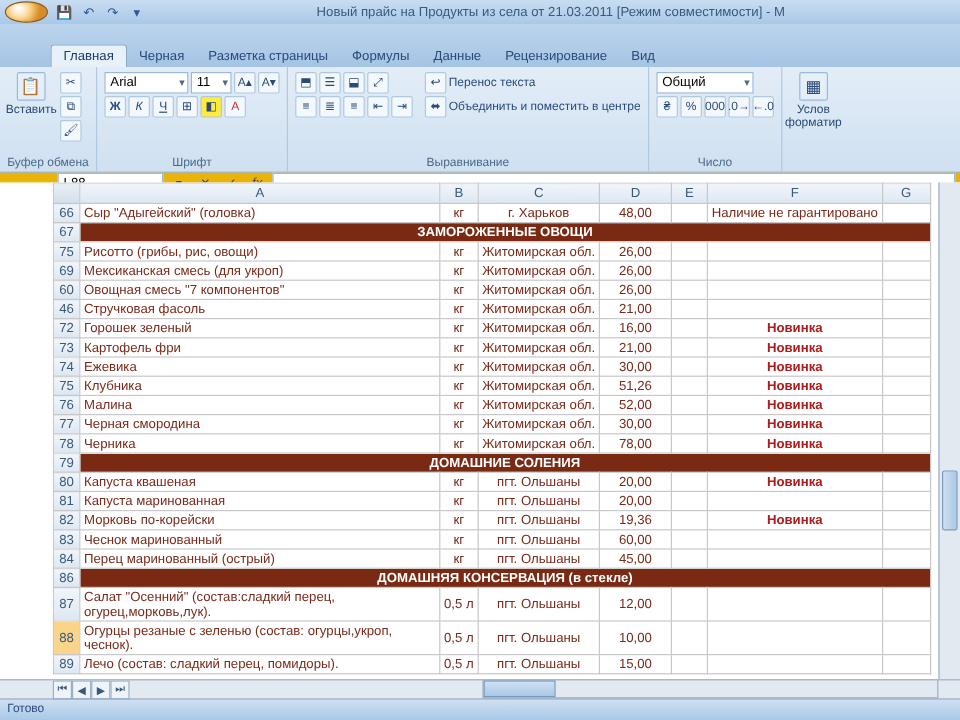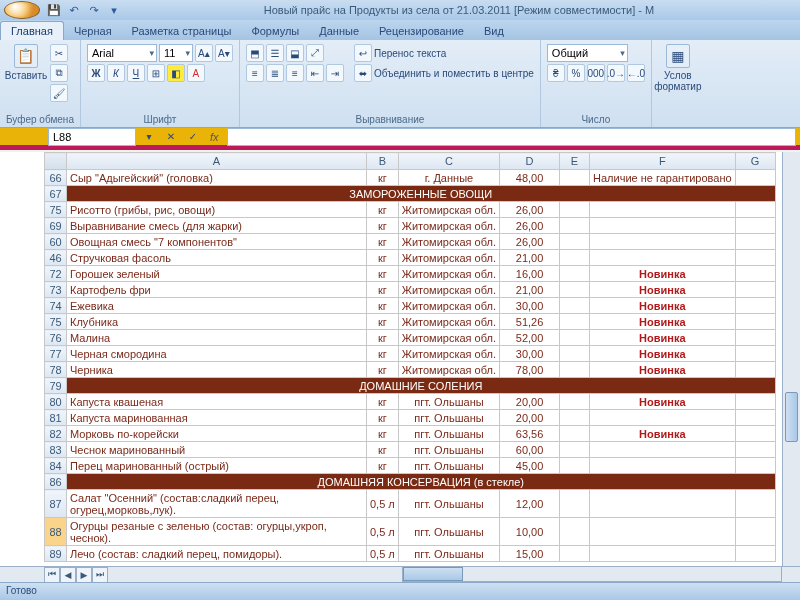--- a/index.html
+++ b/index.html
@@ -7,21 +7,21 @@
 
 
 .titlebar { height: 20px; background: linear-gradient(#c9ddf1, #a9c8e8); display: flex; align-items: center; padding: 0 4px; font-size: 11px; color: #3b3b3b; }
 .office-btn { width: 36px; height: 18px; background: radial-gradient(circle at 30% 30%, #fff, #f5c56a 40%, #d88b2a 70%); border-radius: 50%; border: 1px solid #8a5a1a; margin-right: 6px; position:relative; }
 .office-btn::after{content:"";position:absolute;inset:2px;border-radius:50%;background:radial-gradient(circle at 40% 35%,#fff6,#fff0 60%);}
 .qat { display: flex; gap: 4px; align-items:center;}
 .qat-btn { width: 16px; height: 16px; display:flex;align-items:center;justify-content:center;color:#2a5a9a;font-size:11px;}
 .title-text { flex: 1; text-align: center; color: #3a5a7a; }
 
 
-.ribbon-tabs { height: 20px; background: linear-gradient(#bcd5ee, #a5c4e3); display: flex; align-items: flex-end; font-size: 11px; }
+.ribbon-tabs { height: 36px; background: linear-gradient(#bcd5ee, #a5c4e3); display: flex; align-items: flex-end; padding-left: 42px; font-size: 11px; }
 .ribbon-tab { padding: 3px 10px; color: #2a4a7a; cursor: pointer; border-radius:3px 3px 0 0;}
 .ribbon-tab.active { background: #e8f0fa; border: 1px solid #8aa8c8; border-bottom: none; color:#1a3a6a;}
 
 
 .ribbon { height: 88px; background: linear-gradient(#e3edf7, #cfe0f1); border-bottom: 1px solid #8aa8c8; display: flex; }
 .rgroup { border-right: 1px solid #b0c8e0; padding: 4px 6px 2px; display:flex; flex-direction:column; justify-content:space-between;}
 .rgroup-label { text-align:center; font-size:10px; color:#4a6a8a; padding-top:2px;}
 .rgroup-body { display:flex; gap:4px; align-items:flex-start;}
 .big-btn { width:40px; display:flex; flex-direction:column; align-items:center; gap:2px; font-size:10px; color:#2a4a7a; text-align:center;}
 .icon-box { width:24px; height:24px; background:#fff3; border:1px solid #9ab8d8; border-radius:2px; display:flex;align-items:center;justify-content:center;font-size:14px;}
@@ -39,21 +39,21 @@
 
 
 .grid-wrap { position:absolute; top:152px; left:0; right:0; bottom:34px; background:#fff; overflow:hidden;}
 .grid-table { border-collapse:collapse; table-layout:fixed; font-size:11px; }
 .grid-table th, .grid-table td { border:1px solid #c8c8c8; padding:1px 3px; height:16px; overflow:hidden; white-space:nowrap; text-overflow:clip;}
 .grid-table thead th { background:linear-gradient(#f1f5fb,#dde7f2); height:17px; font-weight:normal; color:#3a5a7a; text-align:center;}
 .grid-table thead th.corner { background:linear-gradient(#e8eef6,#d3dfeb);}
 .rh { background:linear-gradient(#f1f5fb,#dde7f2); text-align:center; color:#3a5a7a; width:22px;}
 .rh.active { background:#f9d48a;}
 td.c-a { color:#7a2a1a;}
-td.section { background:#7a2a12; color:#fff; text-align:center; font-weight:normal;}
+td.section { background:#7a2a12; color:#fff; text-align:center; font-weight:bold;}
 td.novinka { color:#b01a1a; font-weight:bold; text-align:center;}
 td.center { text-align:center;}
 
 
 .sheet-tabs { position:absolute; bottom:18px; left:0; right:0; height:16px; background:#e3e9f1; display:flex; align-items:center; font-size:10px; border-top:1px solid #9ab0c8;}
 .nav-btns { display:flex;}
 .nav-btn { width:16px; height:16px; border:1px solid #9ab0c8; background:#eef4fa; display:flex;align-items:center;justify-content:center; font-size:9px; color:#3a5a7a;}
 .sheet-tab { padding:1px 10px; border:1px solid #9ab0c8; border-top:none; background:#eef4fa; margin-left:-1px; color:#3a5a7a;margin-top:32px;}
 .sheet-tab.active { background:#fff; color:#000; font-weight:bold; border-bottom:1px solid #fff;}
 .hscroll { position:absolute; right:18px; bottom:18px; width:380px; height:16px; background:#e3e9f1; border:1px solid #9ab0c8;}
@@ -214,21 +214,21 @@
             <th style="width:30px">E</th>
             <th style="width:130px">F</th>
             <th style="width:40px">G</th>
           </tr>
         </thead>
         <tbody>
           <tr style="">
             <td class="rh">66</td>
             <td class="c-a" style="">Сыр "Адыгейский"  (головка)</td>
             <td class="c-a center">кг</td>
-            <td class="c-a center">г. Данные</td>
+            <td class="c-a center">г. Харьков</td>
             <td class="c-a center">48,00</td>
             <td></td>
             <td class="c-a">Наличие не гарантировано</td>
             <td></td>
           </tr>
           <tr style="">
             <td class="rh">67</td>
             <td class="section" colspan="7">ЗАМОРОЖЕННЫЕ ОВОЩИ</td>
           </tr>
           <tr style="">
@@ -236,21 +236,21 @@
             <td class="c-a" style="">Рисотто (грибы, рис, овощи)</td>
             <td class="c-a center">кг</td>
             <td class="c-a center">Житомирская обл.</td>
             <td class="c-a center">26,00</td>
             <td></td>
             <td class=""></td>
             <td></td>
           </tr>
           <tr style="">
             <td class="rh">69</td>
-            <td class="c-a" style="">Выравнивание смесь (для жарки)</td>
+            <td class="c-a" style="">Мексиканская смесь (для укроп)</td>
             <td class="c-a center">кг</td>
             <td class="c-a center">Житомирская обл.</td>
             <td class="c-a center">26,00</td>
             <td></td>
             <td class=""></td>
             <td></td>
           </tr>
           <tr style="">
             <td class="rh">60</td>
             <td class="c-a" style="">Овощная смесь "7 компонентов"</td>
@@ -363,21 +363,21 @@
             <td class="c-a center">20,00</td>
             <td></td>
             <td class=""></td>
             <td></td>
           </tr>
           <tr style="">
             <td class="rh">82</td>
             <td class="c-a" style="">Морковь по-корейски</td>
             <td class="c-a center">кг</td>
             <td class="c-a center">пгт. Ольшаны</td>
-            <td class="c-a center">63,56</td>
+            <td class="c-a center">19,36</td>
             <td></td>
             <td class="novinka">Новинка</td>
             <td></td>
           </tr>
           <tr style="">
             <td class="rh">83</td>
             <td class="c-a" style="">Чеснок маринованный</td>
             <td class="c-a center">кг</td>
             <td class="c-a center">пгт. Ольшаны</td>
             <td class="c-a center">60,00</td>

